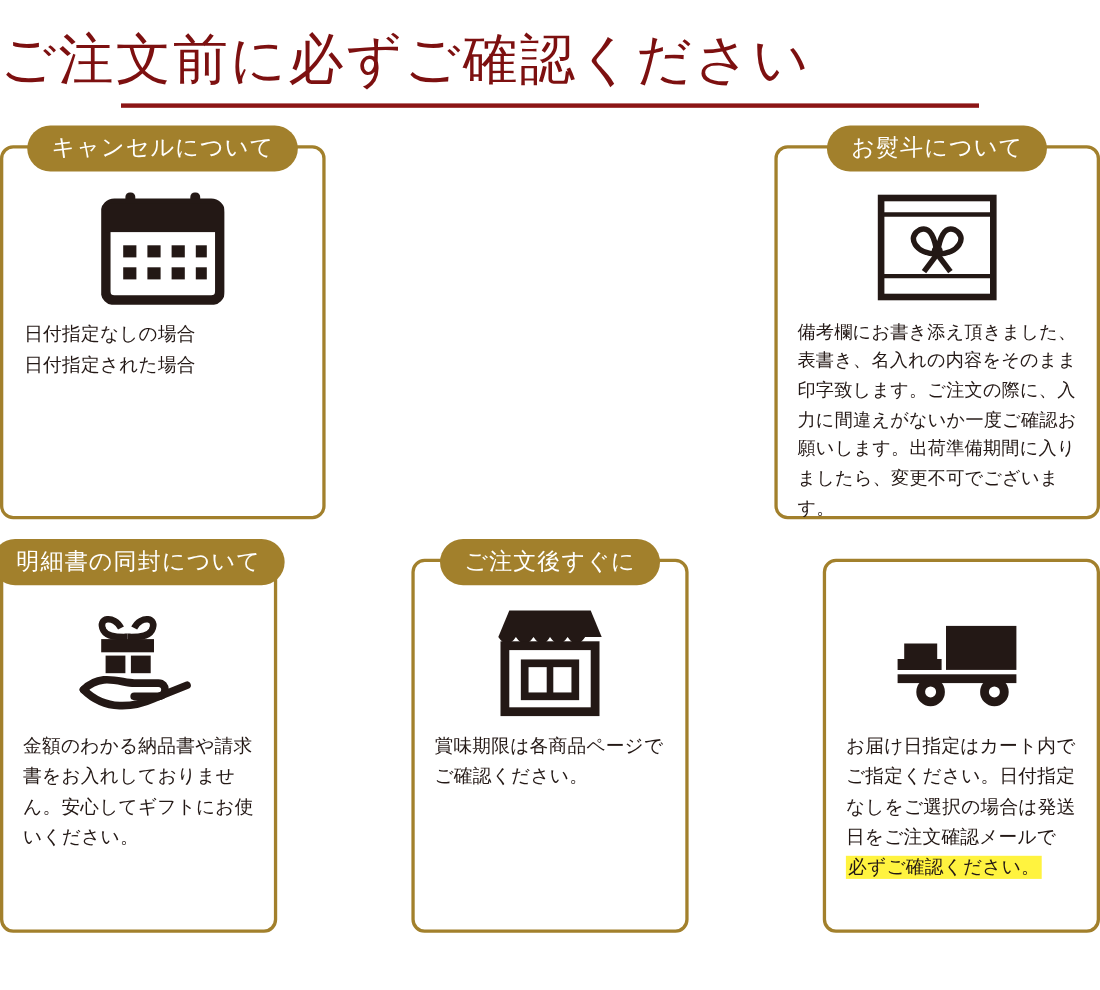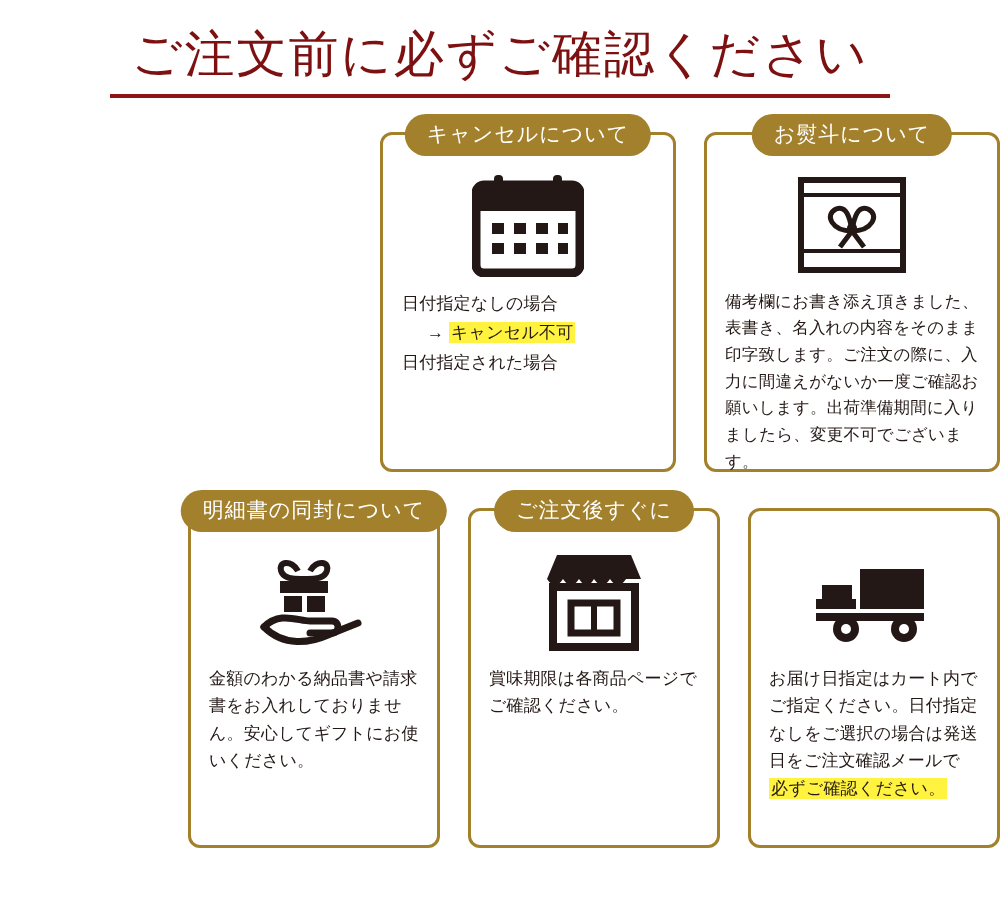--- a/index.html
+++ b/index.html
@@ -16,21 +16,20 @@
   }
   .page {
     position: relative;
     width: 1000px;
     height: 900px;
     box-sizing: border-box;
   }
 
   
   .heading-wrap {
-    text-align: center;
     padding-top: 26px;
   }
   .heading {
     display: inline-block;
     font-size: 50px;
     letter-spacing: 2px;
     color: #7d1010;
     font-weight: normal;
     font-family: "Liberation Serif", "DejaVu Serif", serif;
     line-height: 1.15;
@@ -38,21 +37,21 @@
   .heading-rule {
     width: 780px;
     height: 4px;
     background: #8c1515;
     margin: 10px auto 0 auto;
   }
 
   
   .row {
     display: flex;
-    justify-content: flex-end;
+    justify-content: space-between;
     gap: 28px;
   }
   .row-top {
     margin-top: 34px;
   }
   .row-bottom {
     margin-top: 36px;
   }
 
   .card {
@@ -161,23 +160,20 @@
             <rect x="20" y="70" width="12" height="11"></rect>
             <rect x="42" y="70" width="12" height="11"></rect>
             <rect x="64" y="70" width="12" height="11"></rect>
             <rect x="86" y="70" width="10" height="11"></rect>
           </g>
         </svg>
       </div>
 
       <div class="card-body">
         <p class="line">日付指定なしの場合</p>
-        <p class="indent-arrow">
-          <span class="arrow-glyph">→</span><span class="hl">キャンセル不可</span>
-        </p>
         <p class="line">日付指定された場合</p>
       </div>
     </div>
 
     <div class="card card-top">
       <div class="card-title">お熨斗について</div>
 
       <div class="icon-box">
         <svg class="ico" width="112" height="100" viewBox="0 0 112 100" aria-hidden="true">
           <rect x="5" y="5" width="102" height="90" fill="none" stroke="#231815" stroke-width="6"></rect>

